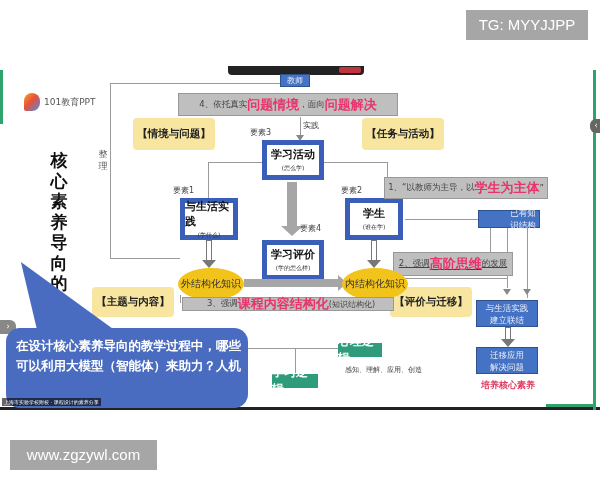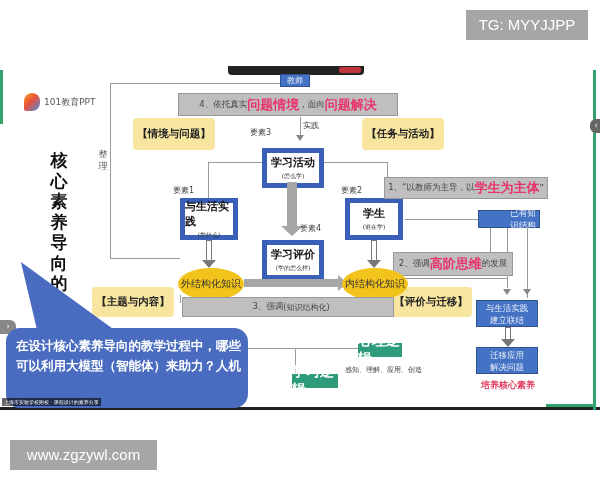--- a/index.html
+++ b/index.html
@@ -40,22 +40,22 @@
   .blue-frame { position:absolute; background:#fff; border: 5px solid #3a5fb8; display:flex; flex-direction:column;
     align-items:center; justify-content:center; }
   .blue-frame .t { font-size: 11px; font-weight: bold; color:#111; }
   .blue-frame .s { font-size: 6px; color:#333; margin-top: 2px; }
   .yellow-tag { position:absolute; background:#f8e6a0; border-radius: 4px; font-size: 10.5px; font-weight: bold; color:#222;
     display:flex; align-items:center; justify-content:center; }
   .ellipse { position:absolute; background:#f2c31a; border-radius: 50%; color:#333; font-size: 10px;
     display:flex; flex-direction:row; align-items:center; justify-content:center; line-height: 12px; }
   .blue-box { position:absolute; background:#4472c4; border:1px solid #2f528f; color:#e8eef9; font-size: 8.5px;
     display:flex; flex-direction:column; align-items:center; justify-content:center; line-height: 12px; text-align:center; }
-  .teal-box { position:absolute; background:#2e9c7a; color:#fff; font-size: 14px; font-weight:bold;
-    display:flex; align-items:center; justify-content:center;margin-left:20px; }
+  .teal-box { position:absolute; background:#2e9c7a; color:#fff; font-size: 12px; font-weight:bold;
+    display:flex; align-items:center; justify-content:center; }
   .small { position:absolute; font-size: 8px; color:#444; white-space: nowrap; }
   .red-text { position:absolute; font-size: 9px; font-weight: bold; color:#e23a5e; white-space:nowrap; }
 
   .callout { left: 6px; top: 328px; width: 242px; height: 80px; background: #4a6cc0; border-radius: 14px;
     color:#fff; font-size: 12.5px; font-weight:bold; line-height: 20px; padding: 8px 6px 0 10px; }
   .callout-tail { left: 38px; top: 262px; width: 0; height: 0;
     border-left: 12px solid transparent; border-right: 70px solid transparent; border-bottom: 72px solid #4a6cc0; transform: skewX(22deg); transform-origin: bottom left; }
   .callout .note { font-weight: normal; font-size: 10px; }
   .caption { left: 2px; top: 398px; font-size: 5px; color:#fff; background: rgba(0,0,0,.6); padding: 1px 2px; white-space:nowrap; }
   .arrow-down { position:absolute; width:0; height:0; border-left:4px solid transparent; border-right:4px solid transparent; border-top:6px solid #888; }
@@ -115,21 +115,21 @@
 </div>
 <div class="arrow-down" style="left:296px;top:135px;"></div>
 <div class="small" style="left:303px;top:120px;">实践</div>
 <div class="small" style="left:250px;top:127px;">要素3</div>
 
 <div class="yellow-tag" style="left:133px;top:118px;width:82px;height:32px;">【情境与问题】</div>
 <div class="yellow-tag" style="left:362px;top:118px;width:82px;height:32px;">【任务与活动】</div>
 <div class="yellow-tag" style="left:92px;top:287px;width:82px;height:30px;">【主题与内容】</div>
 <div class="yellow-tag" style="left:390px;top:287px;width:82px;height:30px;">【评价与迁移】</div>
 
-<div class="blue-frame" style="left:262px;top:148px;width:62px;height:40px;">
+<div class="blue-frame" style="left:262px;top:140px;width:62px;height:40px;">
   <span class="t">学习活动</span>
   <span class="s">(怎么学)</span>
 </div>
 
 <div class="gray-arrow-shaft" style="left:287px;top:182px;width:10px;height:46px;"></div>
 <div class="abs" style="left:281px;top:226px;width:0;height:0;border-left:11px solid transparent;border-right:11px solid transparent;border-top:10px solid #a6a6a6;"></div>
 
 <div class="small" style="left:173px;top:185px;">要素1</div>
 <div class="small" style="left:341px;top:185px;">要素2</div>
 <div class="small" style="left:300px;top:223px;">要素4</div>
@@ -152,21 +152,21 @@
 <div class="box-gray" style="left:384px;top:177px;width:164px;height:22px;">
   <span>1、“以教师为主导，以</span>
   <span class="hl">学生为主体</span>
   <span>”</span>
 </div>
 
 <div class="blue-box" style="left:478px;top:210px;width:62px;height:18px;padding-left:28px;">
   <span>已有知识结构</span>
 </div>
 
-<div class="box-gray" style="left:393px;top:252px;width:120px;height:24px;">
+<div class="box-gray" style="left:393px;top:252px;width:120px;height:24px;text-decoration:underline;">
   <span>2、强调</span>
   <span class="hl">高阶思维</span>
   <span>的发展</span>
 </div>
 
 <div class="hollow-arrow" style="left:205px;top:240px;">
   <div class="shaft" style="height:20px;"></div>
     <div class="head"></div>
 </div>
 <div class="hollow-arrow" style="left:370px;top:240px;">
@@ -178,22 +178,23 @@
   <span>外结构化</span>
   <span>知识</span>
 </div>
 <div class="gray-arrow-shaft" style="left:244px;top:279px;width:96px;height:8px;"></div>
 <div class="abs" style="left:338px;top:275px;width:0;height:0;border-top:8px solid transparent;border-bottom:8px solid transparent;border-left:9px solid #a6a6a6;"></div>
 <div class="ellipse" style="left:342px;top:268px;width:66px;height:32px;">
   <span>内结构化</span>
   <span>知识</span>
 </div>
 
-<div class="box-gray" style="left:182px;top:297px;width:212px;height:20px;padding-left:6px;">
+<div class="box-gray" style="left:182px;top:297px;width:212px;height:14px;padding-left:6px;">
   <span>3、强调</span>
+  <span class="hl">课程内容结构化</span>
   <span style="font-size:8px;">(知识结构化)</span>
 </div>
 
 <div class="arrow-down" style="left:503px;top:289px;"></div>
 <div class="arrow-down" style="left:523px;top:289px;"></div>
 <div class="blue-box" style="left:476px;top:300px;width:62px;height:27px;">
   <span>与生活实践</span>
   <span>建立联结</span>
 </div>
 <div class="hollow-arrow" style="left:504px;top:327px;">

